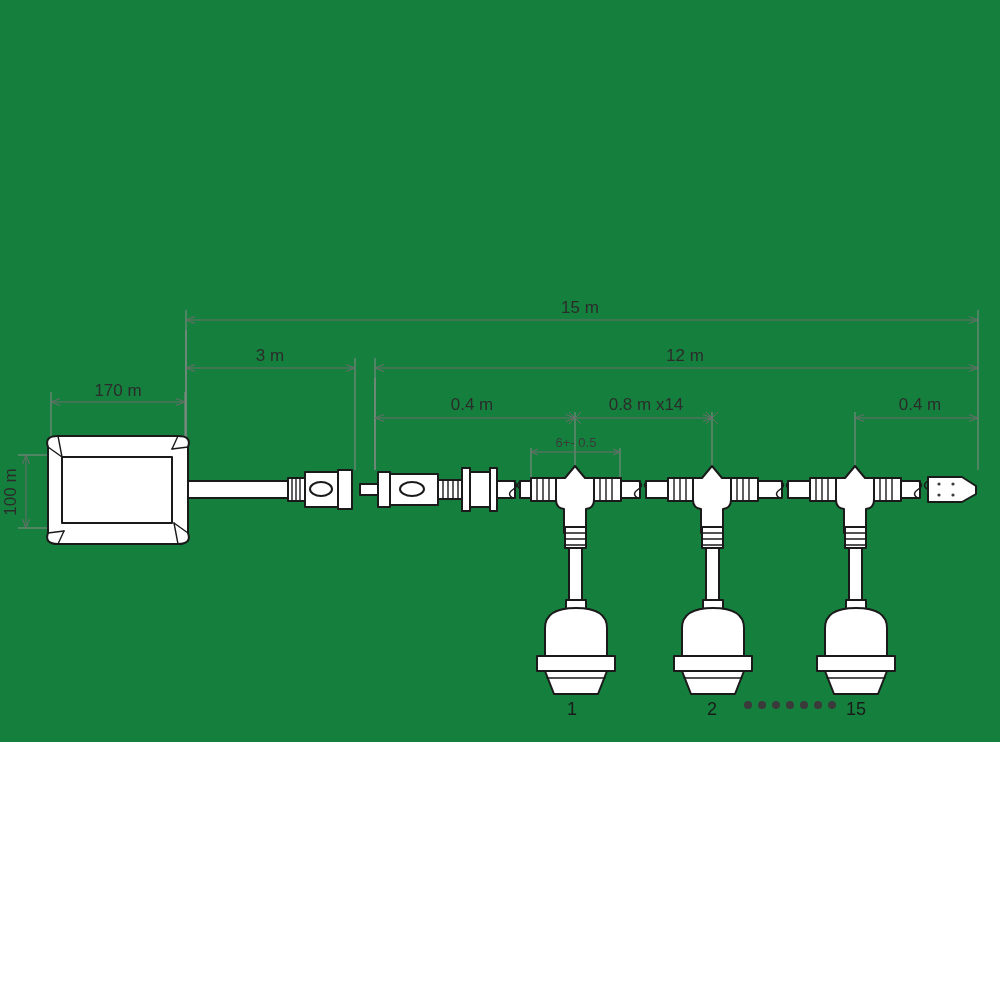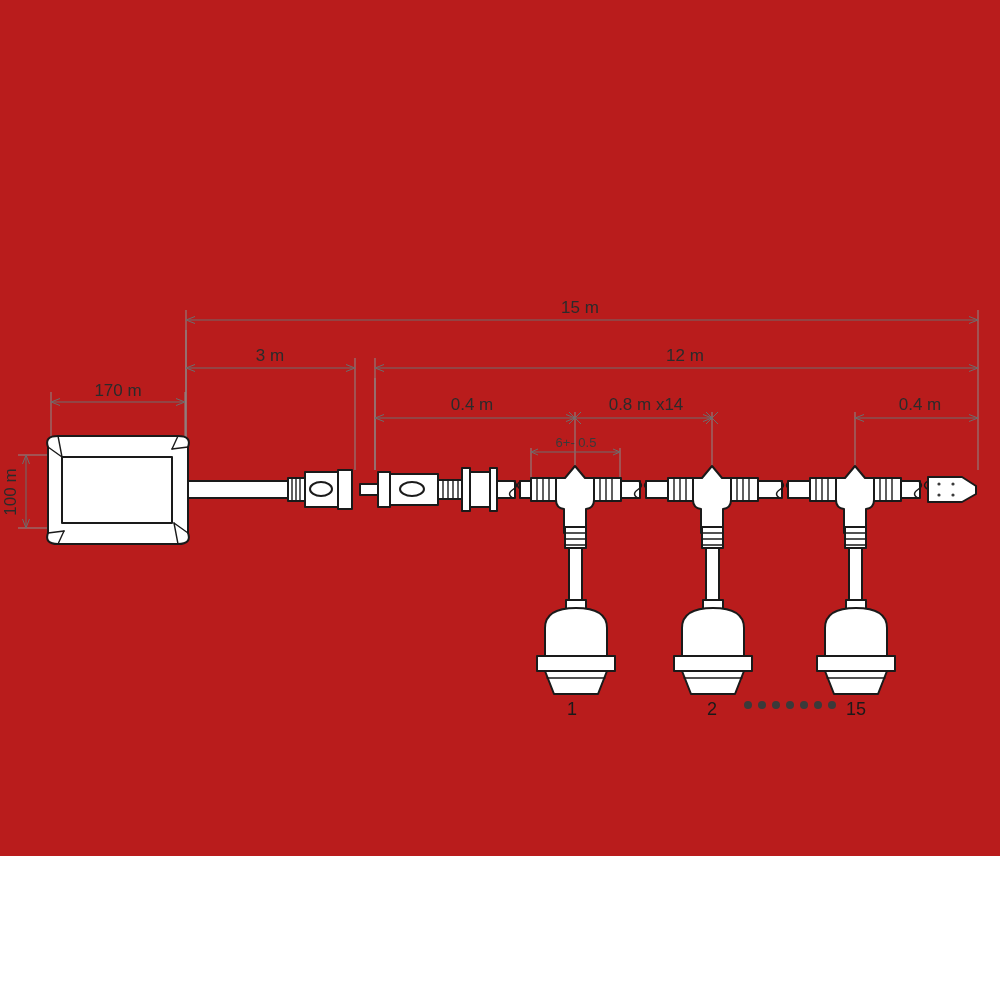--- a/index.html
+++ b/index.html
@@ -9,22 +9,22 @@
   }
   body {
     width: 1000px;
     height: 1000px;
     font-family: "Liberation Sans", sans-serif;
     overflow: hidden;
   }
   #stage {
     position: relative;
     width: 1000px;
-    height: 856px;
-    background: #b91c1c;
+    height: 742px;
+    background: #15803d;
   }
   svg#diagram {
     position: absolute;
     left: 0;
     top: 0;
     width: 1000px;
     height: 1000px;
     display: block;
   }
   .dimline {

